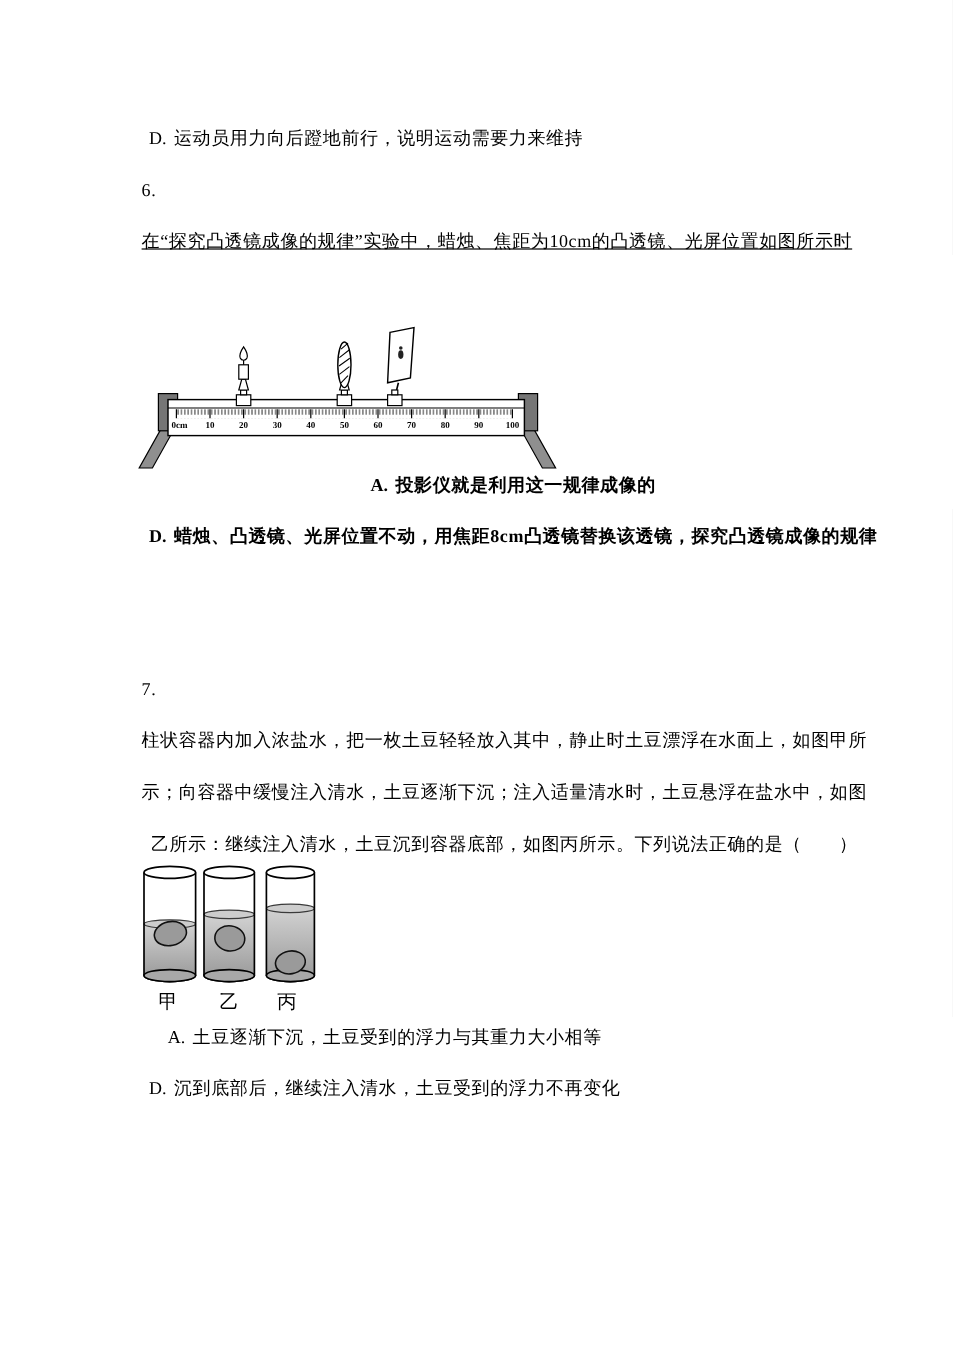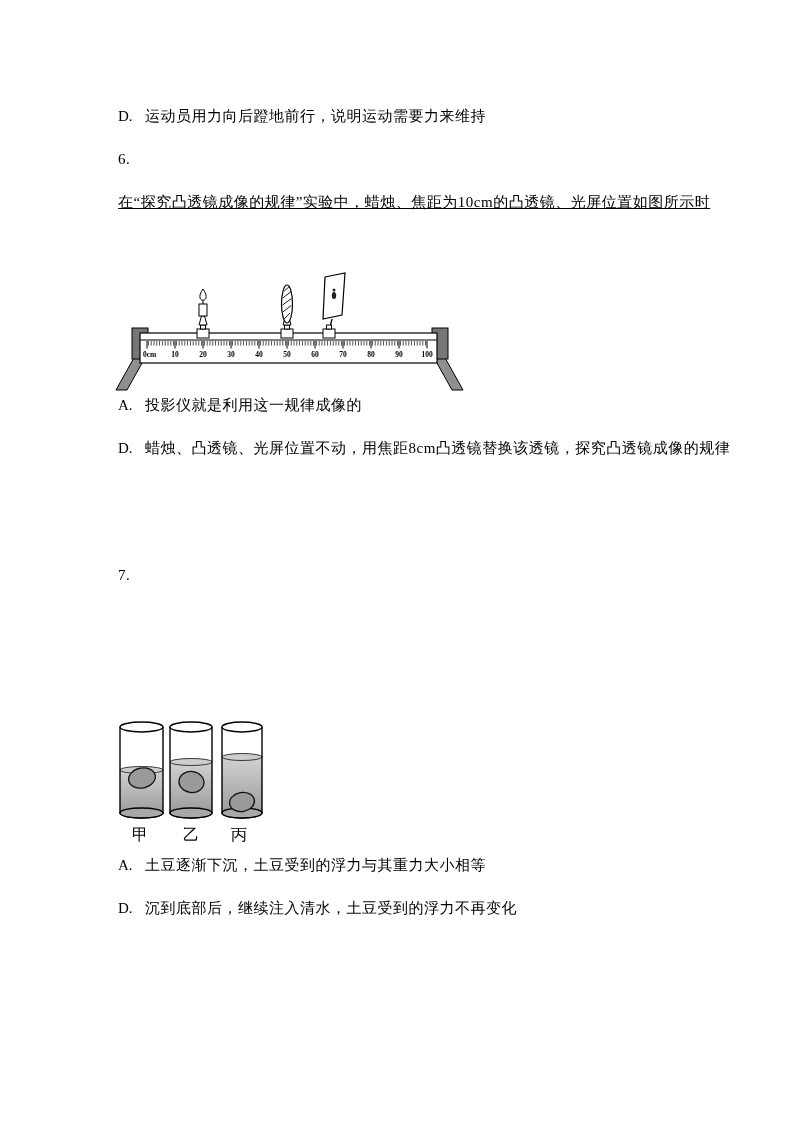--- a/index.html
+++ b/index.html
@@ -5,21 +5,21 @@
   html,body{margin:0;padding:0;background:#e9e9e9;}
   .page{
     position:relative;
     width:794px;height:1123px;
     margin:0 auto;
     background:#ffffff;
     font-family:"Liberation Serif", serif;
     color:#000;
     overflow:hidden;
   }
-  .block{position:absolute;left:118px;}
+  .block{position:absolute;left:118px;text-align:center;}
   .doc-line{
     font-size:15px;
     line-height:43px;
     height:43px;
     white-space:nowrap;
     letter-spacing:0.5px;
   }
   .opt-row .opt-label{display:inline-block;width:27px;letter-spacing:0;}
   .fig{position:absolute;}
   svg text{font-family:"Liberation Serif", serif;}
@@ -112,31 +112,36 @@
     <g stroke="#000">
       <rect x="211" y="63" width="12" height="9" fill="#fff" stroke-width="1"></rect>
       <rect x="214.5" y="59" width="5" height="4" fill="#fff" stroke-width="1"></rect>
       <line x1="218.5" y1="59" x2="220" y2="53" stroke-width="1.3"></line>
       <polygon points="213,11 233,7 230,49 211,53" fill="#fff" stroke-width="1.2"></polygon>
       <circle cx="222" cy="24" r="1.5" fill="#222" stroke="none"></circle>
       <ellipse cx="222" cy="29.5" rx="2.2" ry="3.6" fill="#222" stroke="none"></ellipse>
     </g>
   </svg>
 
-  <div class="block" style="top:384px;">
+  <div class="block" style="top:384px;font-weight:bold;">
     <div class="opt-row doc-line">
       <span class="opt-label">A.</span><span>投影仪就是利用这一规律成像的</span>
     </div>
     <div class="opt-row doc-line">
       <span class="opt-label">D.</span><span>蜡烛、凸透镜、光屏位置不动，用焦距8cm凸透镜替换该透镜，探究凸透镜成像的规律</span>
     </div>
   </div>
 
   <div class="block doc-line" style="top:554px;">7.</div>
 
+  <div class="block" style="top:597px;">
+    <div class="doc-line">柱状容器内加入浓盐水，把一枚土豆轻轻放入其中，静止时土豆漂浮在水面上，如图甲所</div>
+    <div class="doc-line">示；向容器中缓慢注入清水，土豆逐渐下沉；注入适量清水时，土豆悬浮在盐水中，如图</div>
+    <div class="doc-line">乙所示：继续注入清水，土豆沉到容器底部，如图丙所示。下列说法正确的是（　　）</div>
+  </div>
 
   <svg class="fig" style="left:114px;top:716px;" width="160" height="132" viewBox="0 0 160 132">
     <defs>
       <linearGradient id="wg" x1="0" y1="0" x2="0" y2="1">
         <stop offset="0" stop-color="#d2d2d2"></stop>
         <stop offset="1" stop-color="#9c9c9c"></stop>
       </linearGradient>
     </defs>
 
     <g>

